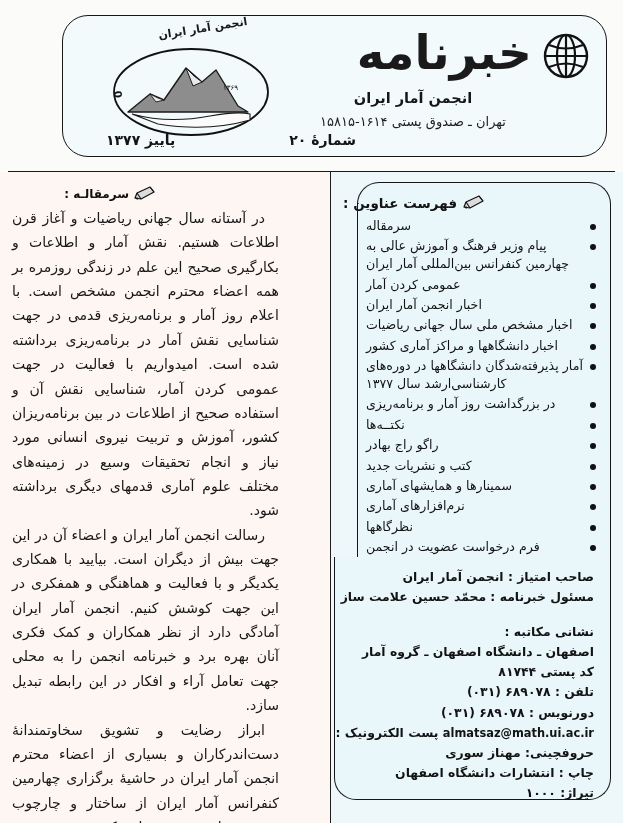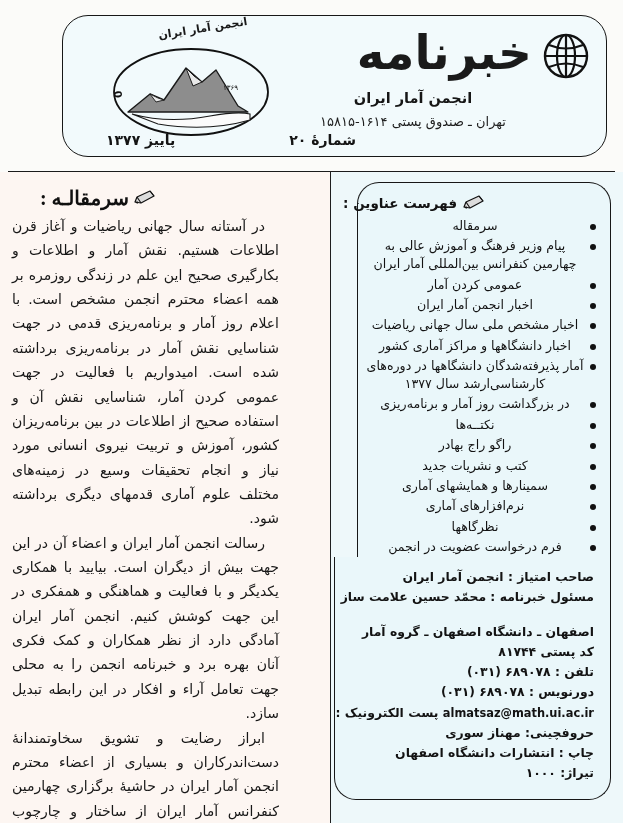--- a/index.html
+++ b/index.html
@@ -180,21 +180,21 @@
     flex: none;
     width: 6px; height: 6px;
     border-radius: 50%;
     background: #111;
     margin-top: 7px;
   }
   .toc-text {
     font-size: 12.6px;
     color: #131313;
     line-height: 1.42;
-    text-align: center;
+    text-align: left;
     flex: 1;
   }
   .toc-stars {
     text-align: center;
     font-size: 13px;
     color: #111;
     letter-spacing: 4px;
     margin-top: 4px;
     padding-left: 14px;
   }
@@ -235,26 +235,25 @@
   .edit-head {
     display: flex;
     flex-direction: row;
     align-items: center;
     gap: 4px;
     justify-content: flex-start;
     padding-right: 122px;
     margin-bottom: 4px;
   }
   .edit-head-label {
-    font-size: 20px;
+    font-size: 12px;
     font-weight: bold;
     color: #101010;
     letter-spacing: 1px;
     white-space: nowrap;
-    font-family: Liberation Serif, serif;
   }
   .edit-p {
     font-size: 14px;
     line-height: 1.74;
     color: #171717;
     text-align: justify;
     text-justify: inter-word;
     text-indent: 14px;
     margin: 0 0 0 1px;
   }
@@ -388,20 +387,21 @@
       </li>
     </ul>
 
     <div class="toc-stars">★ ★ ★ ★ ★</div>
   </div>
 
   <div class="imprint-box">
     <div class="imprint-line">صاحب امتیاز : انجمن آمار ایران</div>
     <div class="imprint-line">مسئول خبرنامه : محمّد حسین علامت ساز</div>
     <div class="imprint-gap"></div>
+    <div class="imprint-line">نشانی مکاتبه :</div>
     <div class="imprint-line">اصفهان ـ دانشگاه اصفهان ـ گروه آمار</div>
     <div class="imprint-line">کد پستی ۸۱۷۴۴</div>
     <div class="imprint-line">تلفن : ۶۸۹۰۷۸ (۰۳۱)</div>
     <div class="imprint-line">دورنویس : ۶۸۹۰۷۸ (۰۳۱)</div>
     <div class="imprint-line">
       <span class="lat">almatsaz@math.ui.ac.ir</span>
       <span>پست الکترونیک :</span>
     </div>
     <div class="imprint-line">حروفچینی: مهناز سوری</div>
     <div class="imprint-line">چاپ : انتشارات دانشگاه اصفهان</div>

